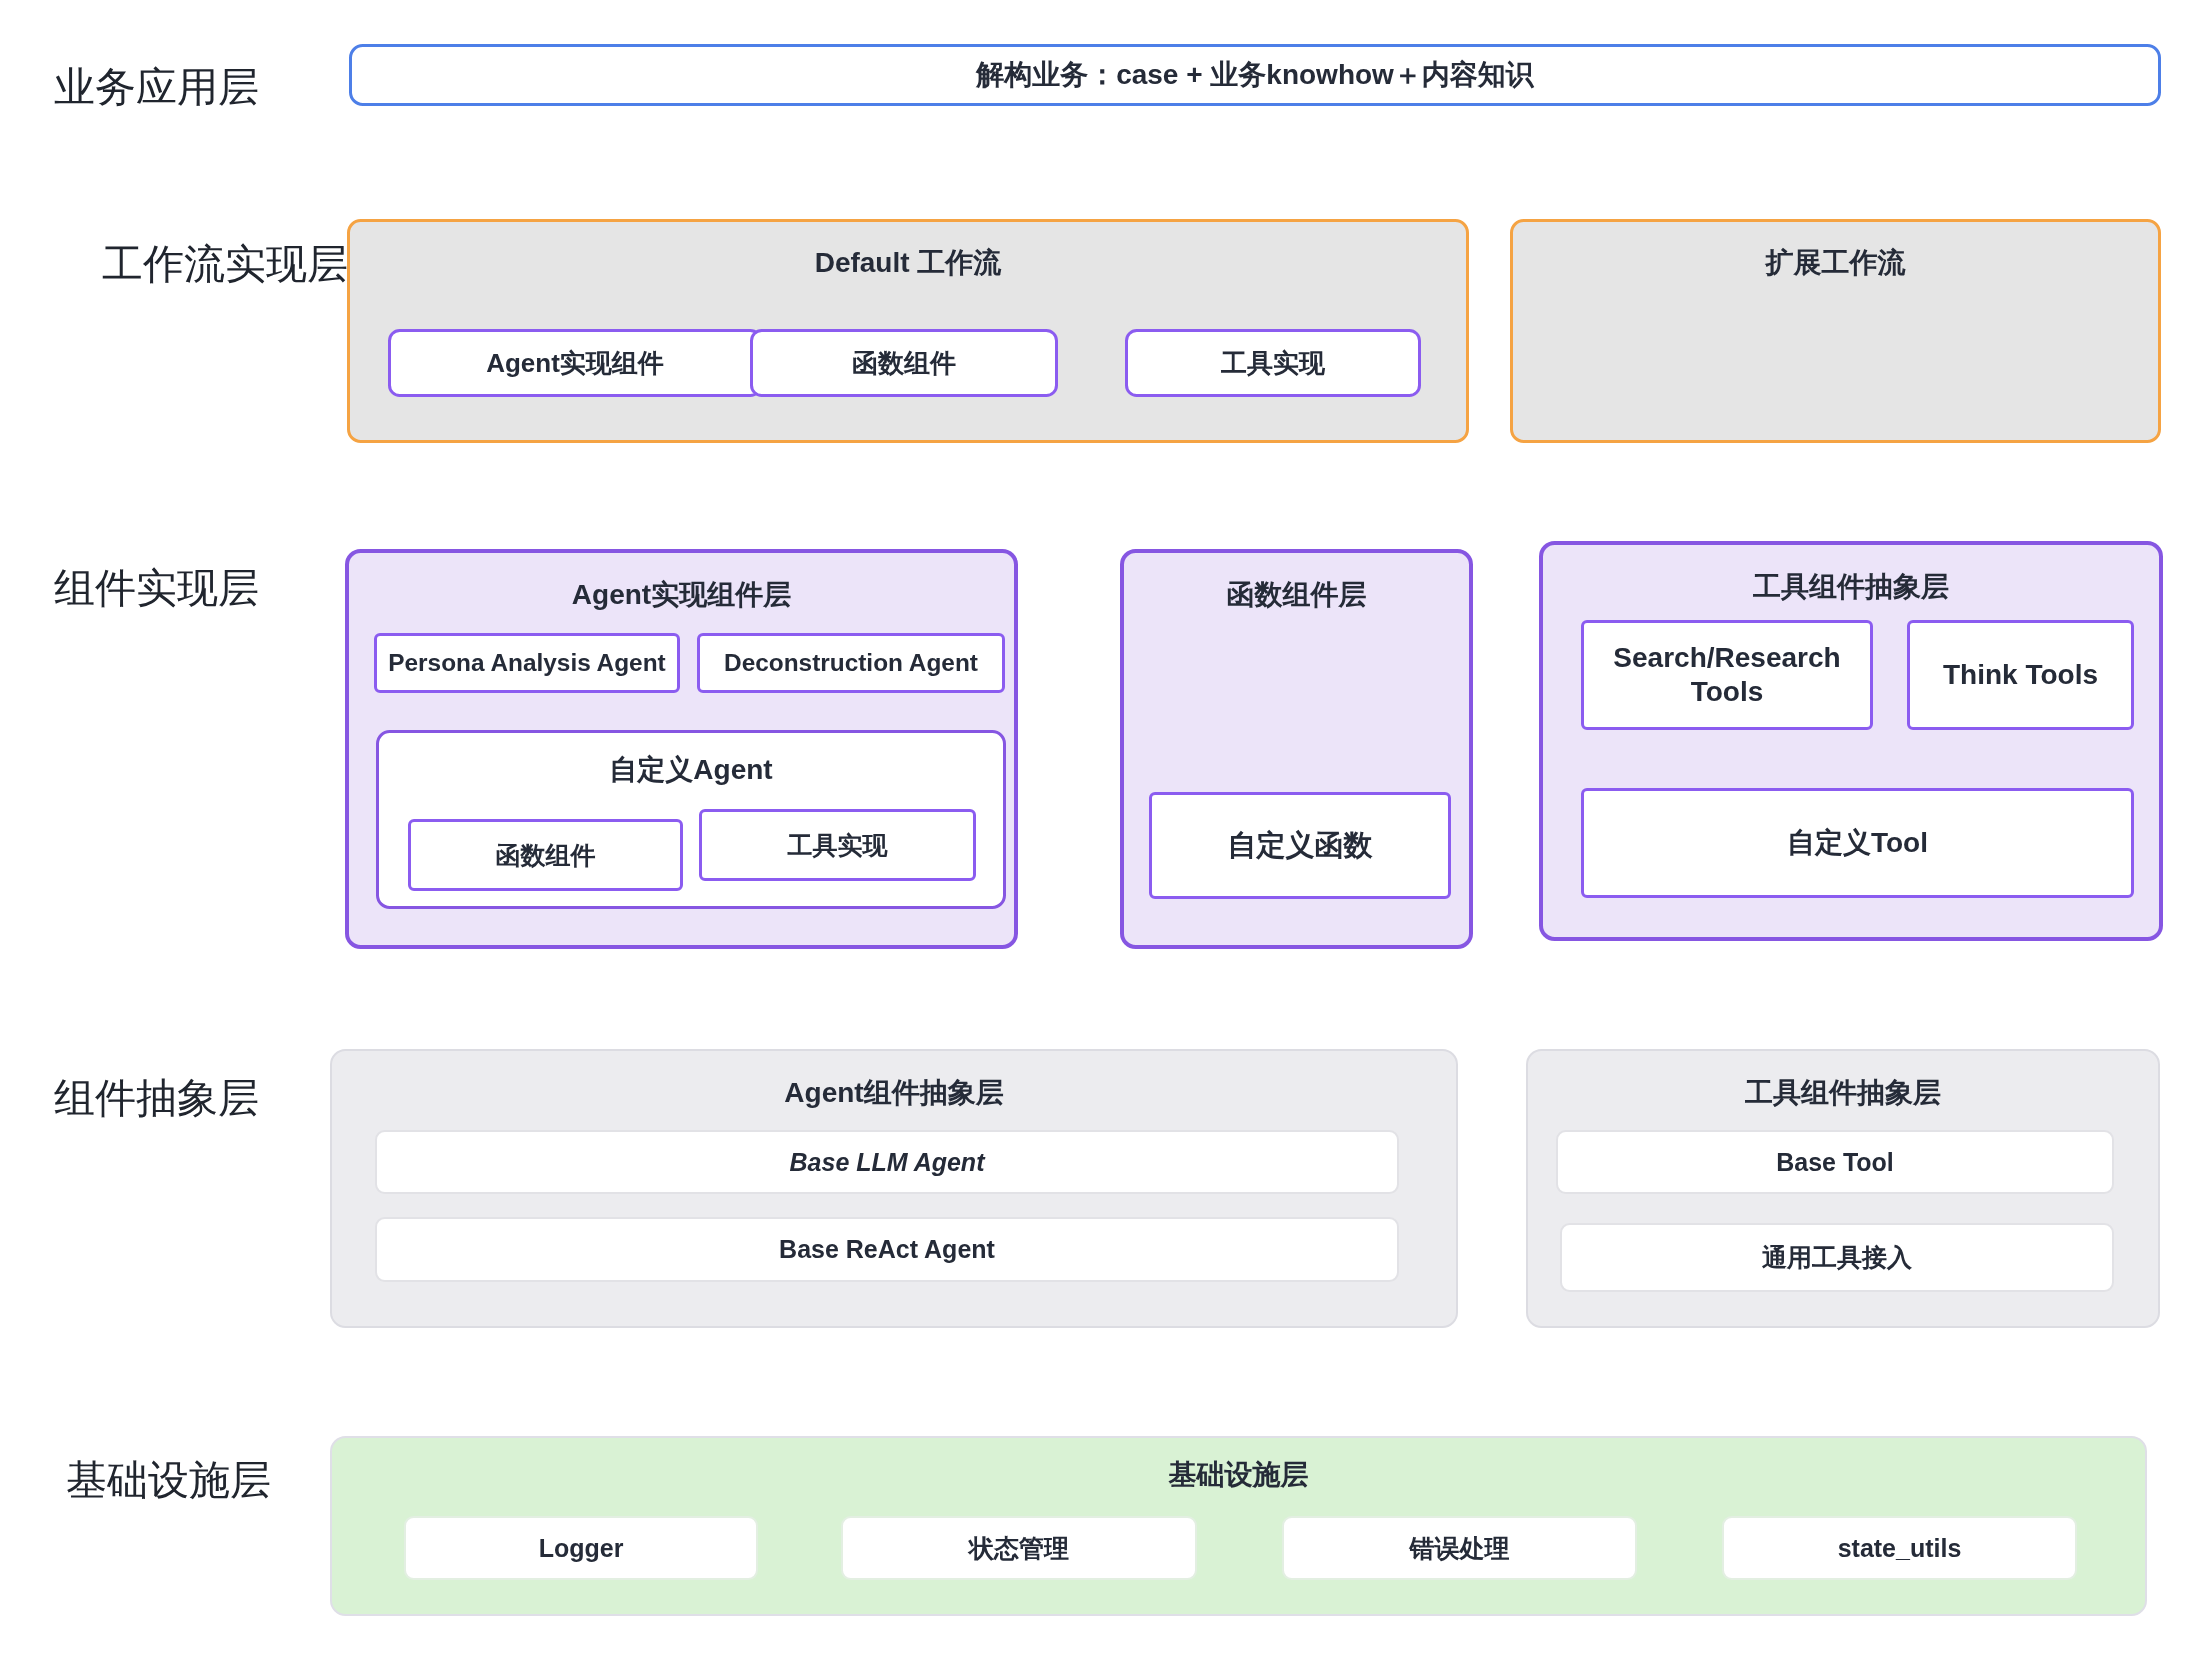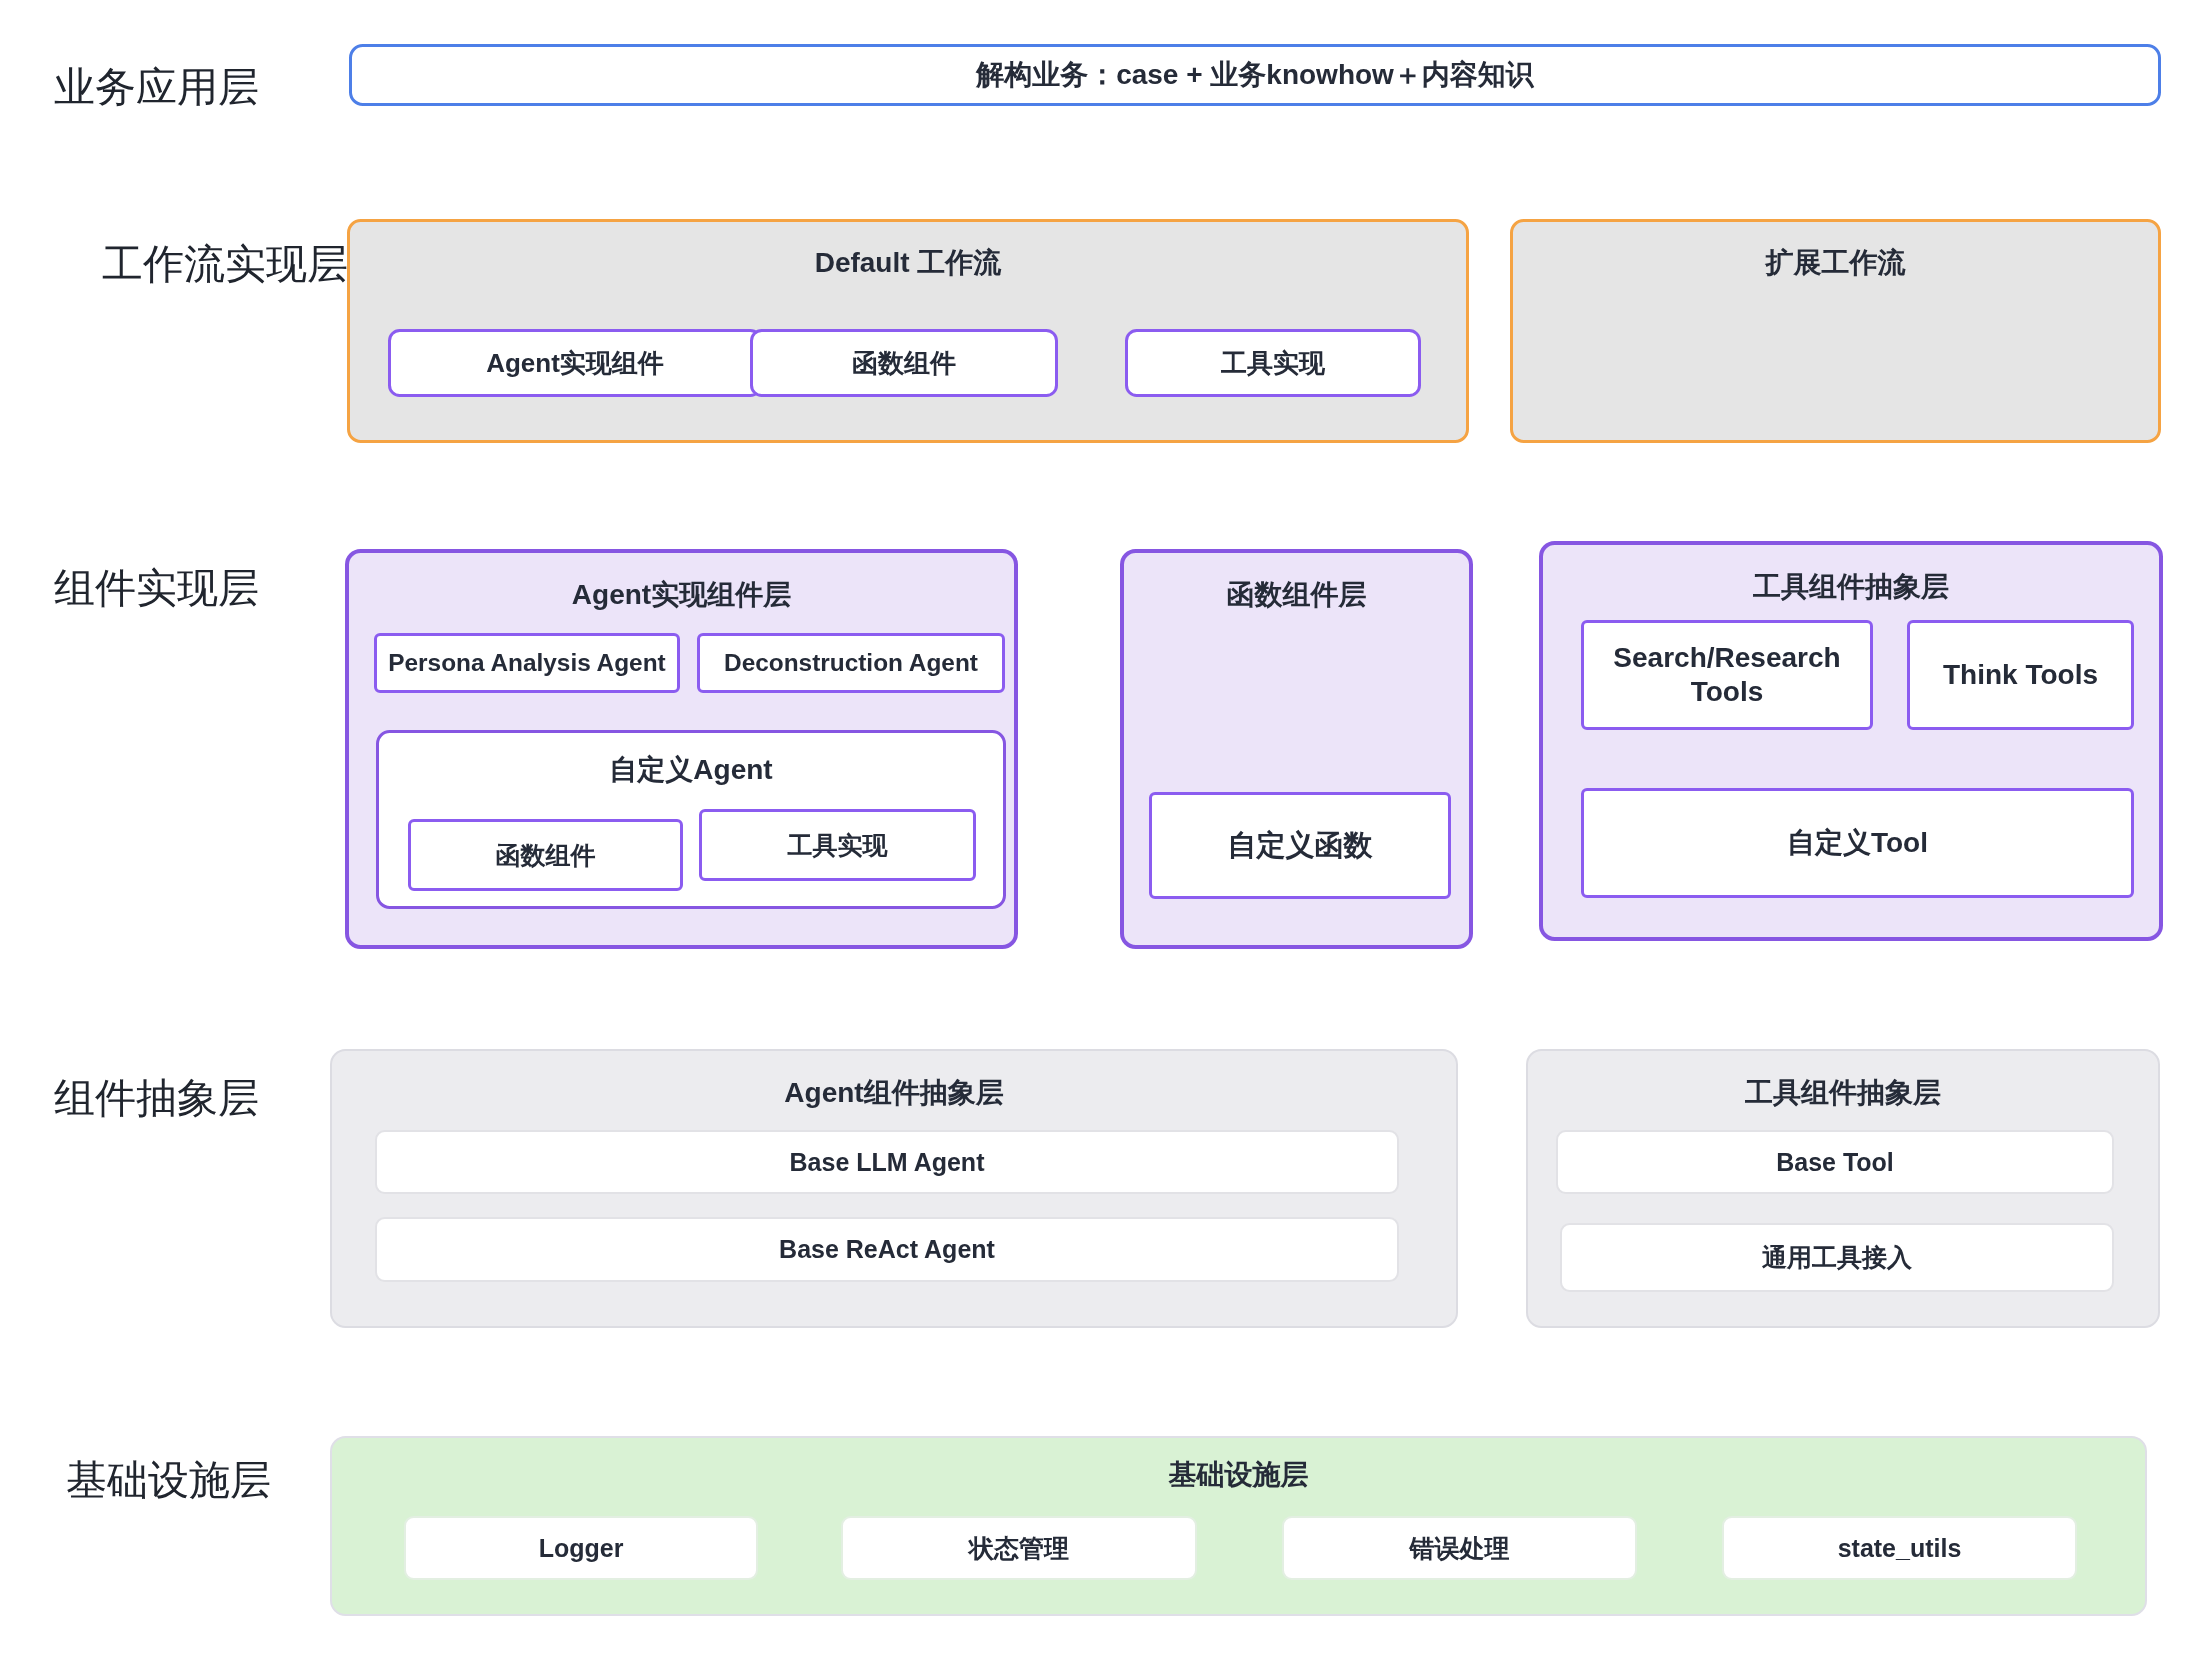--- a/index.html
+++ b/index.html
@@ -45,21 +45,21 @@
   .tool-layer{left:1539px;top:541px;width:624px;height:400px;}
   .tool-search{left:38px;top:75px;width:292px;height:110px;font-size:28px;line-height:1.2;}
   .tool-think{left:364px;top:75px;width:227px;height:110px;font-size:28px;}
   .tool-custom{left:38px;top:243px;width:553px;height:110px;font-size:28px;}
 
   
   .gray-box{background:#ececef;border:2.9px solid #dcdce2;border-radius:15.6px;}
   .gray-title{position:absolute;left:0;right:0;top:23.4px;text-align:center;font-size:28px;font-weight:700;}
   .gray-item{background:#ffffff;border:2px solid #e2e2e6;border-radius:9.8px;font-size:25px;font-weight:700;}
   .agent-abs{left:330px;top:1049px;width:1128px;height:279px;}
-  .base-llm{left:43px;top:79px;width:1024px;height:64px;}
+  .base-llm{left:43px;top:79px;width:1024px;height:64px;font-style:italic;}
   .base-react{left:43px;top:166px;width:1024px;height:65px;}
   .tool-abs{left:1526px;top:1049px;width:634px;height:279px;}
   .base-tool{left:28px;top:79px;width:558px;height:64px;}
   .generic-tool{left:32px;top:172px;width:554px;height:69px;}
 
   
   .infra-box{left:330px;top:1436px;width:1817px;height:180px;background:#d9f2d4;
              border:2.9px solid #dfdfe7;border-radius:15.6px;}
   .infra-title{position:absolute;left:0;right:0;top:17.6px;text-align:center;font-size:28px;font-weight:700;}
   .infra-item{background:#ffffff;border:2px solid #e3efe2;border-radius:9.8px;font-size:25px;font-weight:700;}

